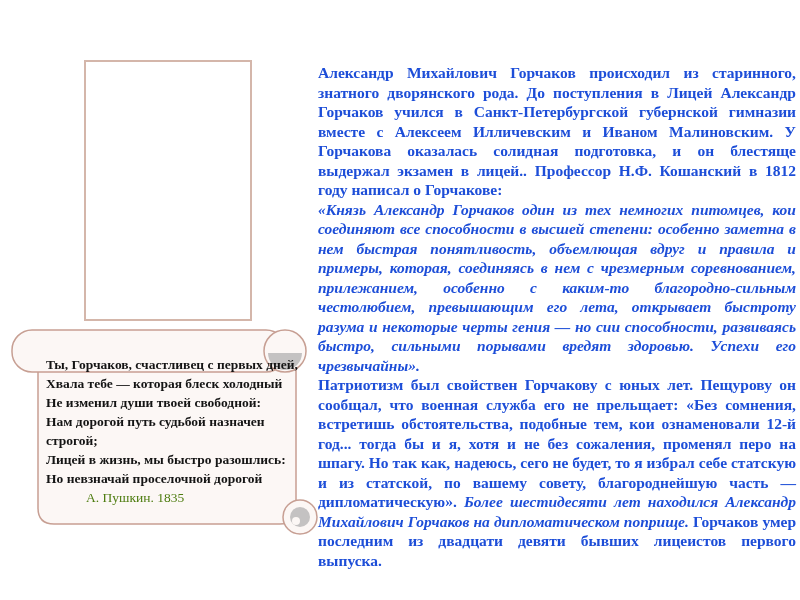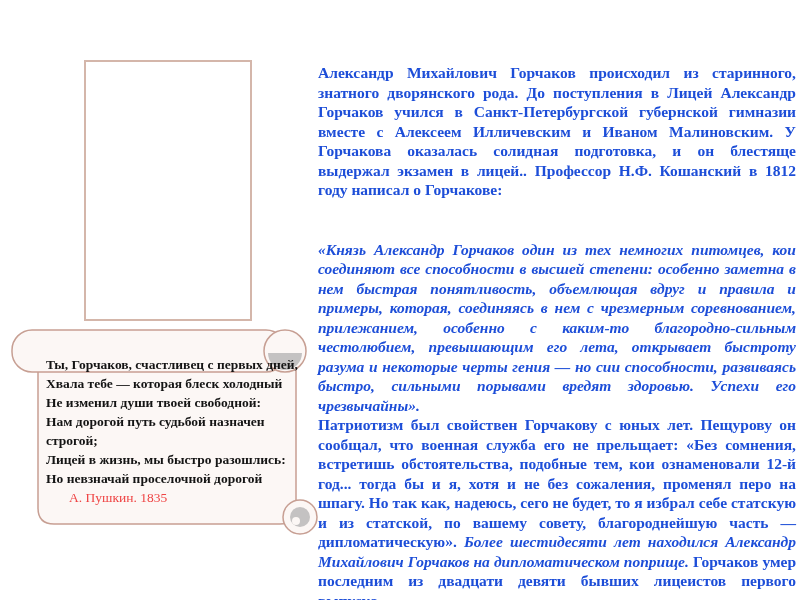--- a/index.html
+++ b/index.html
@@ -18,32 +18,32 @@
     position:absolute;left:8px;top:326px;width:310px;height:222px;
   }
   .scroll-wrap svg{display:block;width:100%;height:100%;}
   
   .poem{
     position:absolute;left:46px;top:355px;width:254px;
     font-weight:bold;font-size:13.5px;line-height:19px;color:#141414;
   }
   .poem .line{white-space:normal;}
   .poem .attribution{
-    font-weight:normal;color:#ef4444;margin-left:23px;margin-top:0px;
+    font-weight:normal;color:#4d7c0f;margin-left:40px;margin-top:0px;
     font-size:13.5px;
     font-family:Liberation Serif, serif;
   }
   
   .bio{
     position:absolute;left:318px;top:63px;width:478px;
     font-size:15.5px;line-height:19.5px;color:#1d4ed8;
     text-align:justify;font-weight:bold;
   }
   .bio p{margin:0;padding:0;}
-  .bio .q{font-style:italic;margin-top:40px;}
+  .bio .q{font-style:italic;}
 </style>
 </head>
 <body>
 
 <div class="portrait-frame"></div>
 
 <div class="scroll-wrap">
   <svg viewBox="0 0 310 222" xmlns="http://www.w3.org/2000/svg">
 
     <path d="M 30,24 L 288,24 L 288,180 Q 288,198 272,198 L 46,198 Q 30,198 30,182 Z" fill="#fcf7f5" stroke="#c79f93" stroke-width="1.5"></path>

